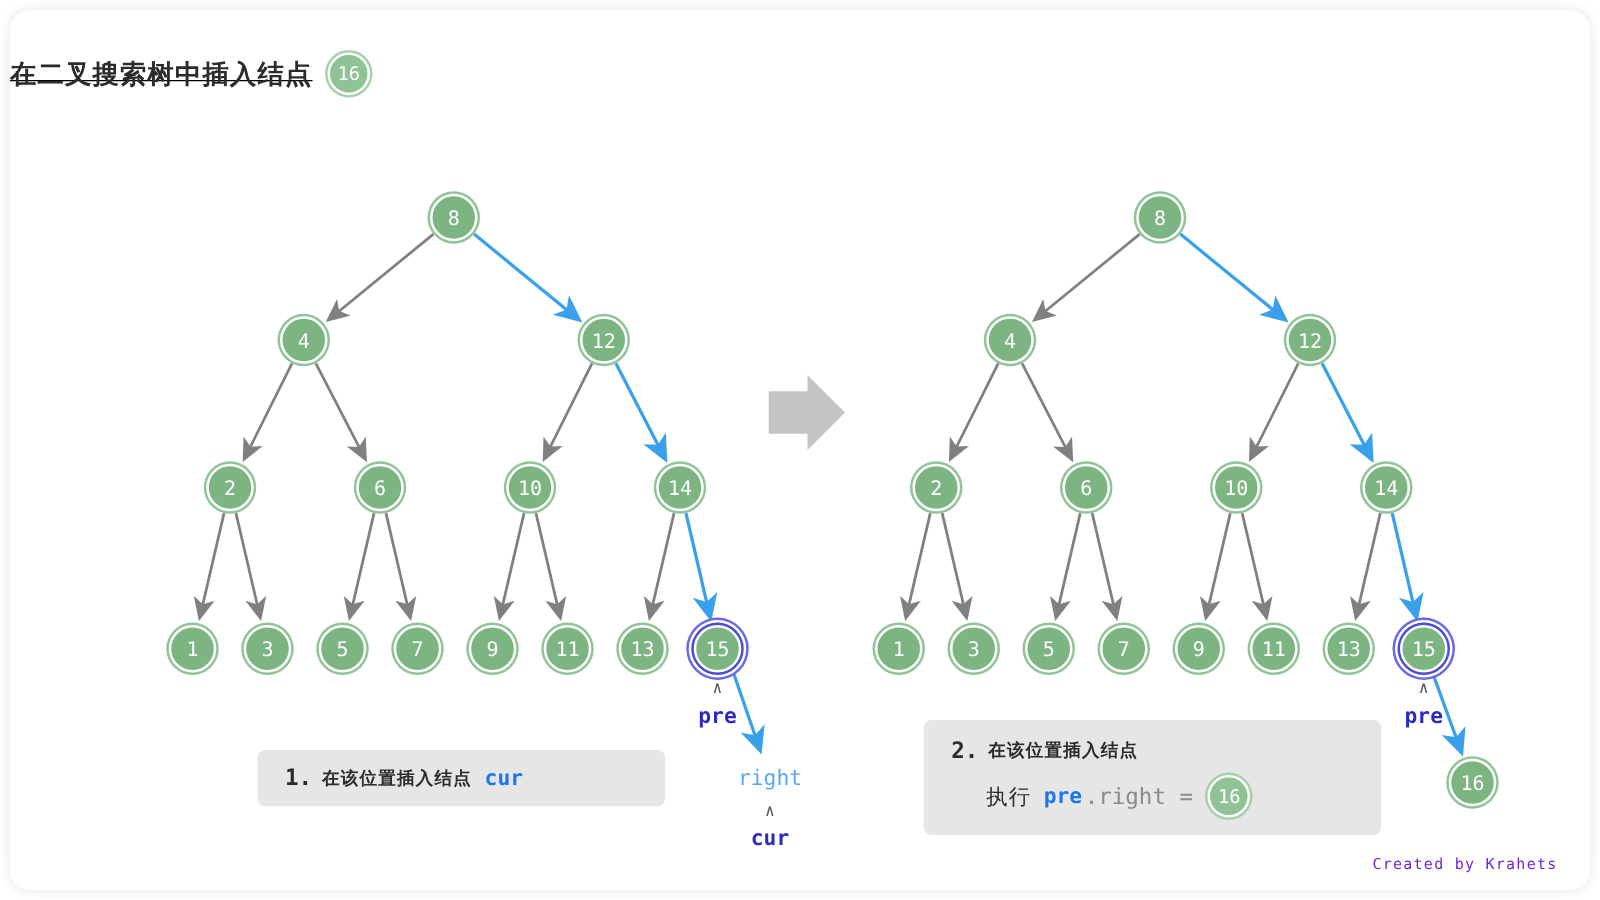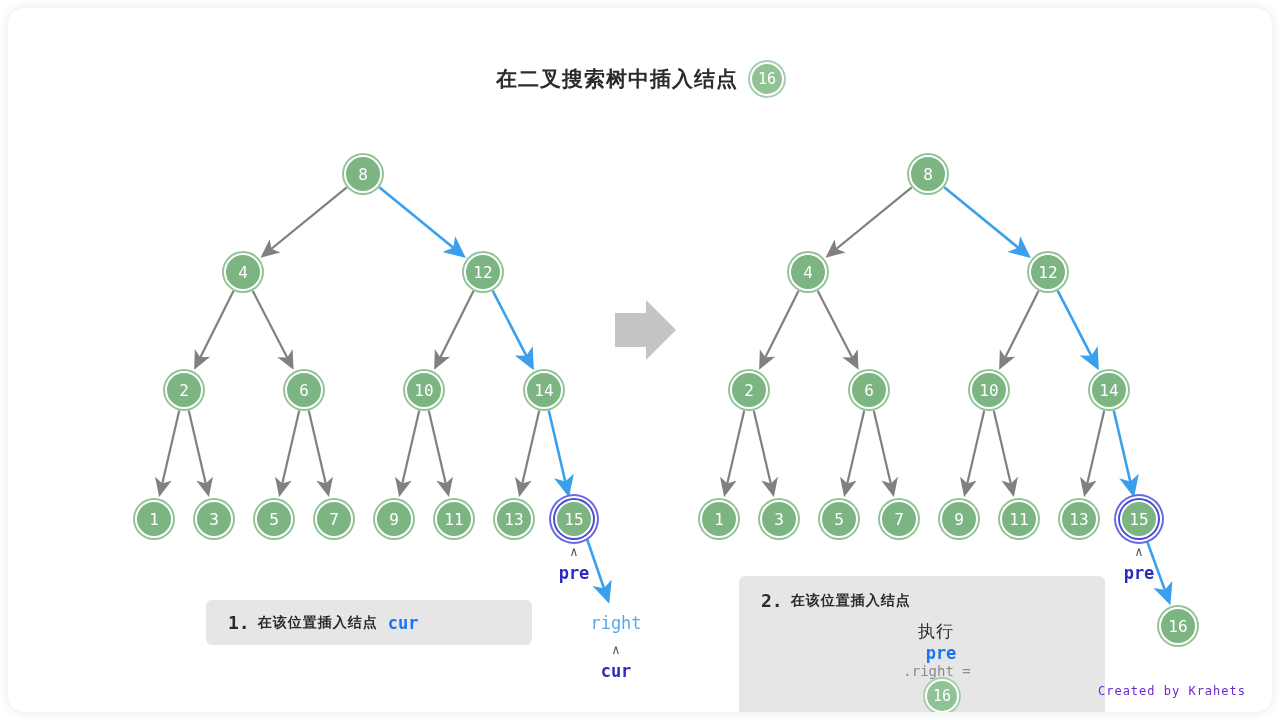--- a/index.html
+++ b/index.html
@@ -16,23 +16,23 @@
     background: #ffffff;
     border-radius: 16px;
     box-shadow: 0 0 10px rgba(0,0,0,0.10);
     overflow: hidden;
   }
   #stage { position: absolute; left: 0; top: 0; width: 1264px; height: 704px; }
   svg.layer { position: absolute; left: 0; top: 0; width: 1264px; height: 704px; overflow: visible; }
 
   .title-wrap {
     position: absolute;
-    left: 0; top: 54px; width: 1264px;
-    text-align: center;
-    white-space: nowrap;
+    left: 0; top: 34px; width: 1264px;
+    white-space: nowrap;
+    text-decoration: underline;
   }
   .title-text {
     font-size: 21px; font-weight: bold; color: #2b2b2b;
     letter-spacing: 1px;
     vertical-align: middle;
   }
   .title-badge { display: inline-block; vertical-align: middle; margin-left: 12px; }
 
   
   .node {
@@ -109,24 +109,24 @@
   }
   .cap-cn-normal {
     font-size: 17px; color: #2b2b2b; letter-spacing: 1px; font-weight: normal;
   }
   .cap-code-blue {
     font-size: 17px; font-weight: bold; color: #1976ef;
     font-family: "DejaVu Sans Mono", monospace;
     margin-left: 10px;
   }
   .cap-code-gray {
-    font-size: 14px; color: #8a8a8a;
-    font-family: "DejaVu Sans Mono", monospace;
-  }
-  .cap-indent { padding-left: 28px; flex-direction: column; }
+    font-size: 18px; color: #8a8a8a;
+    font-family: "DejaVu Sans Mono", monospace;
+  }
+  .cap-indent { padding-left: 28px; }
 
   .footer {
     position: absolute;
     right: 26px; bottom: 14px;
     font-size: 12px; color: #6d28d9;
     font-family: "DejaVu Sans Mono", monospace;
     letter-spacing: 1px;
   }
 </style>
 </head>

